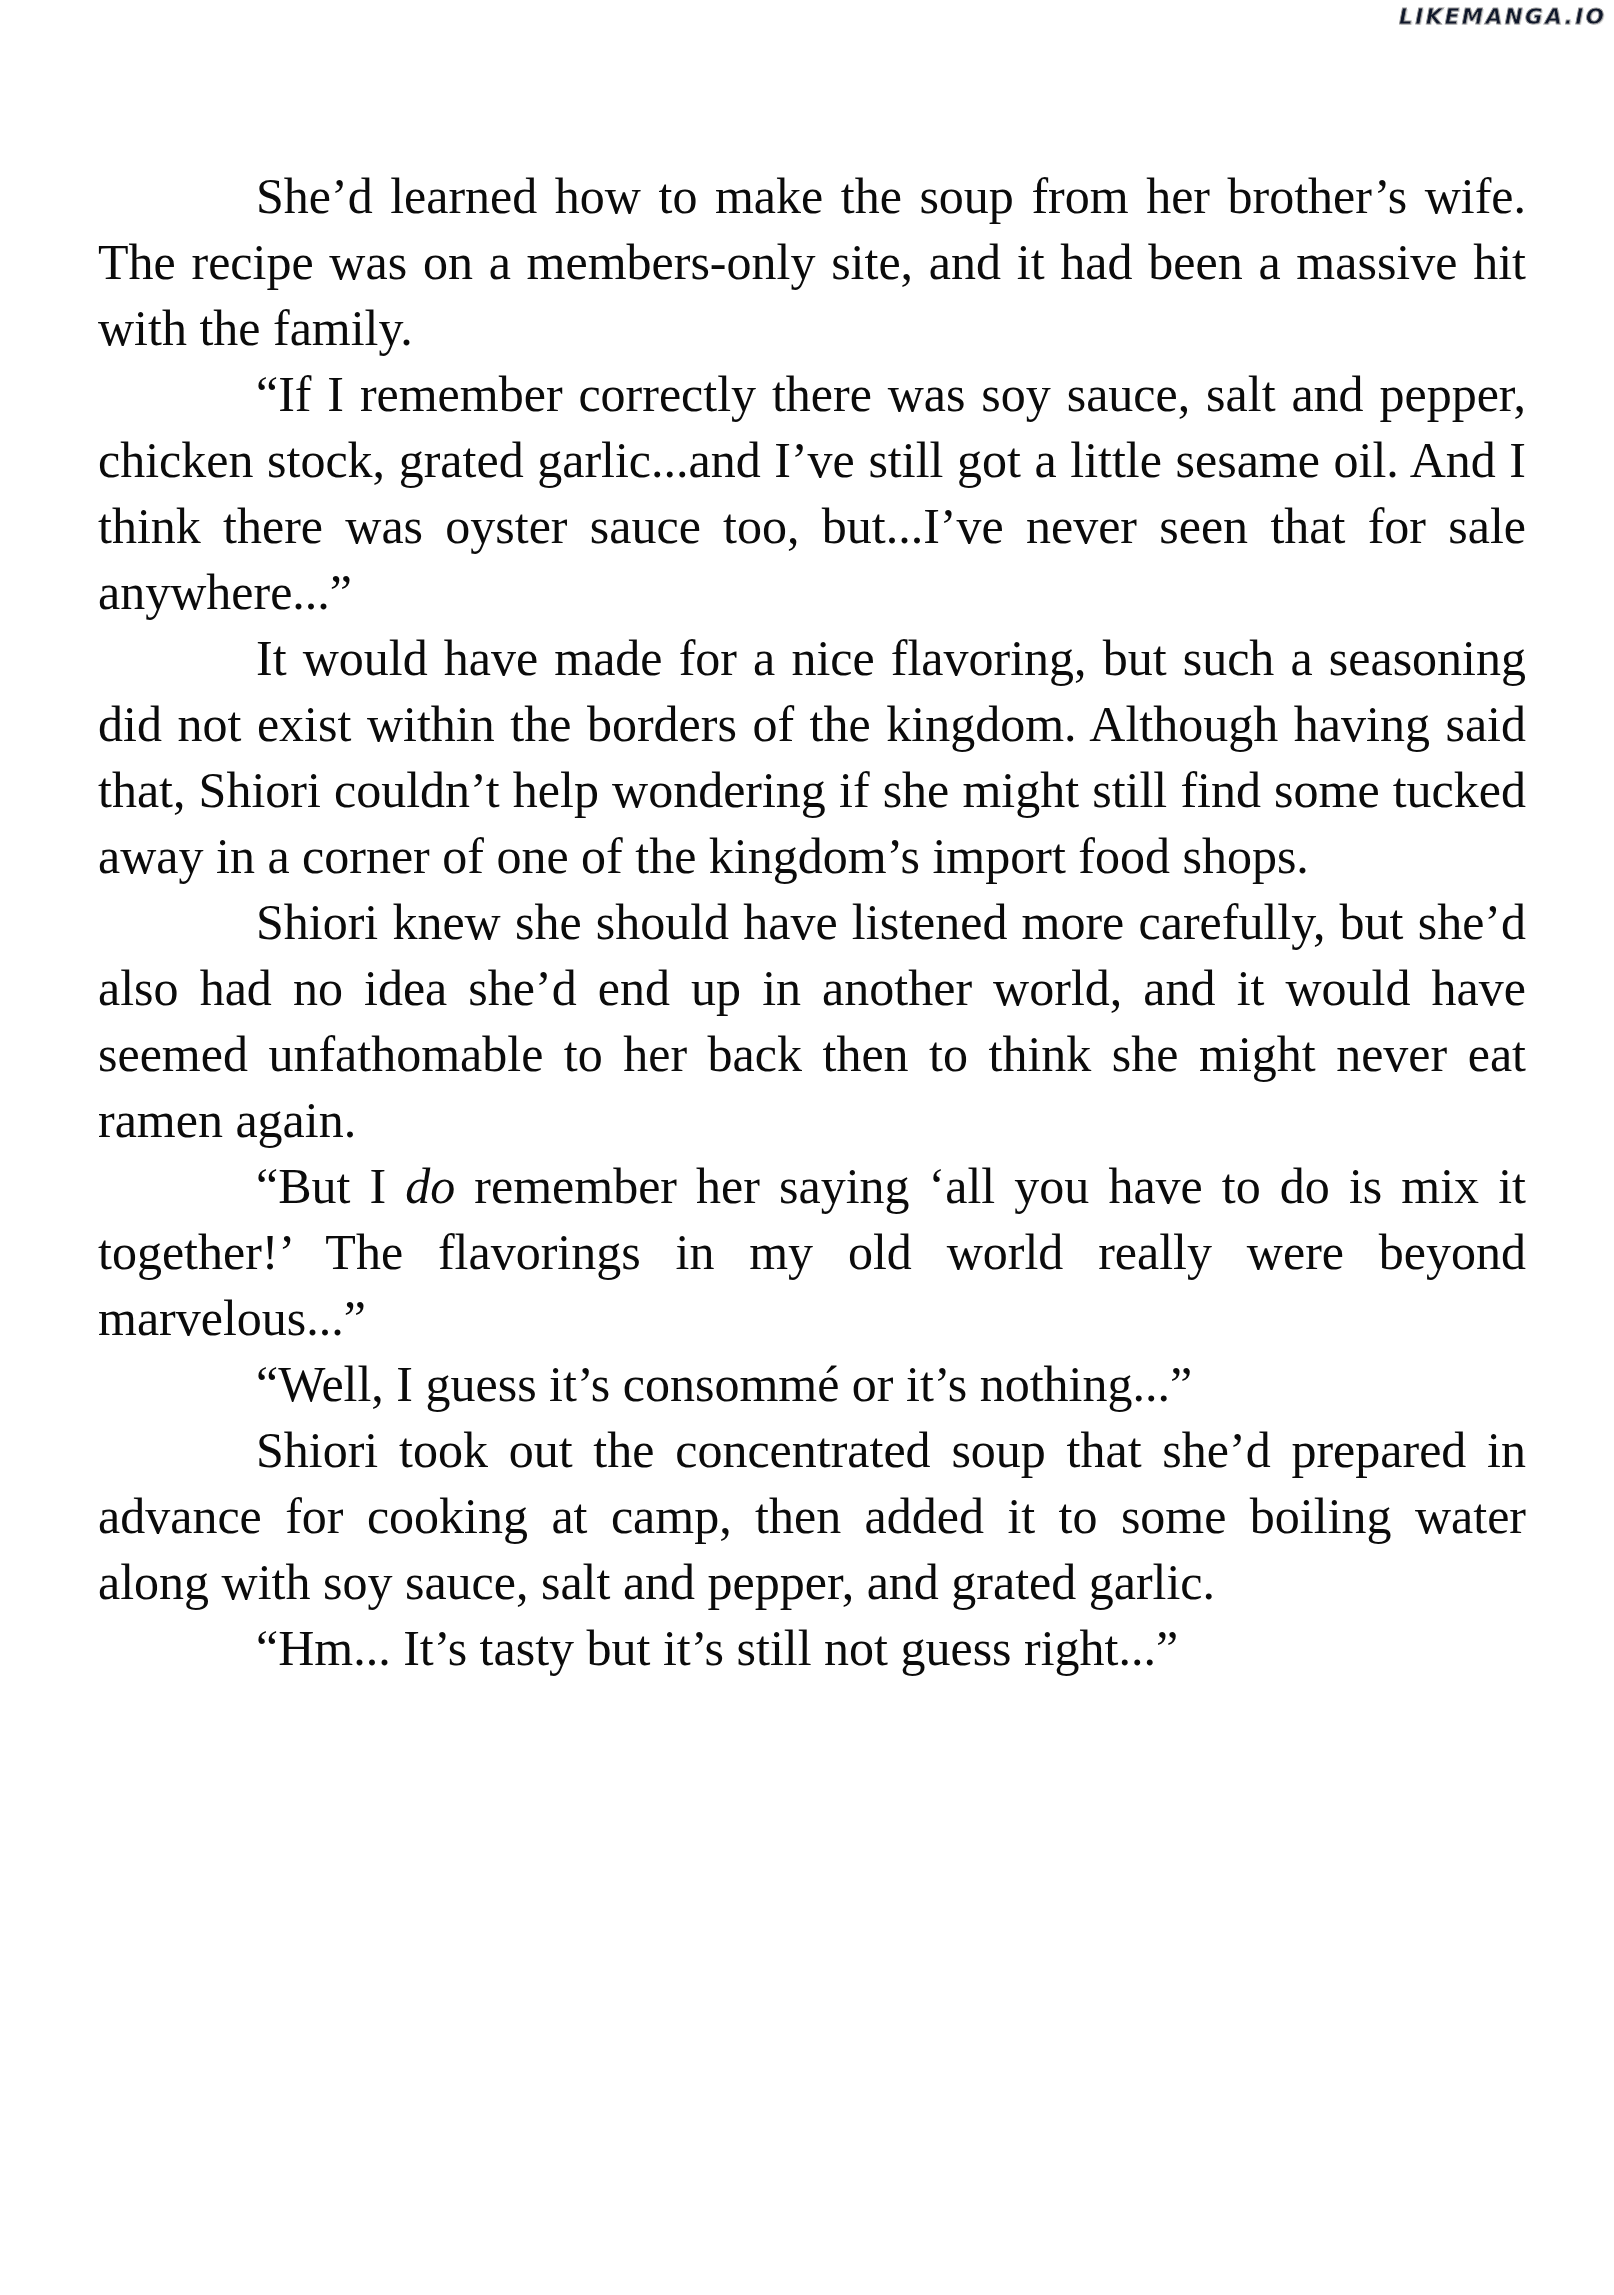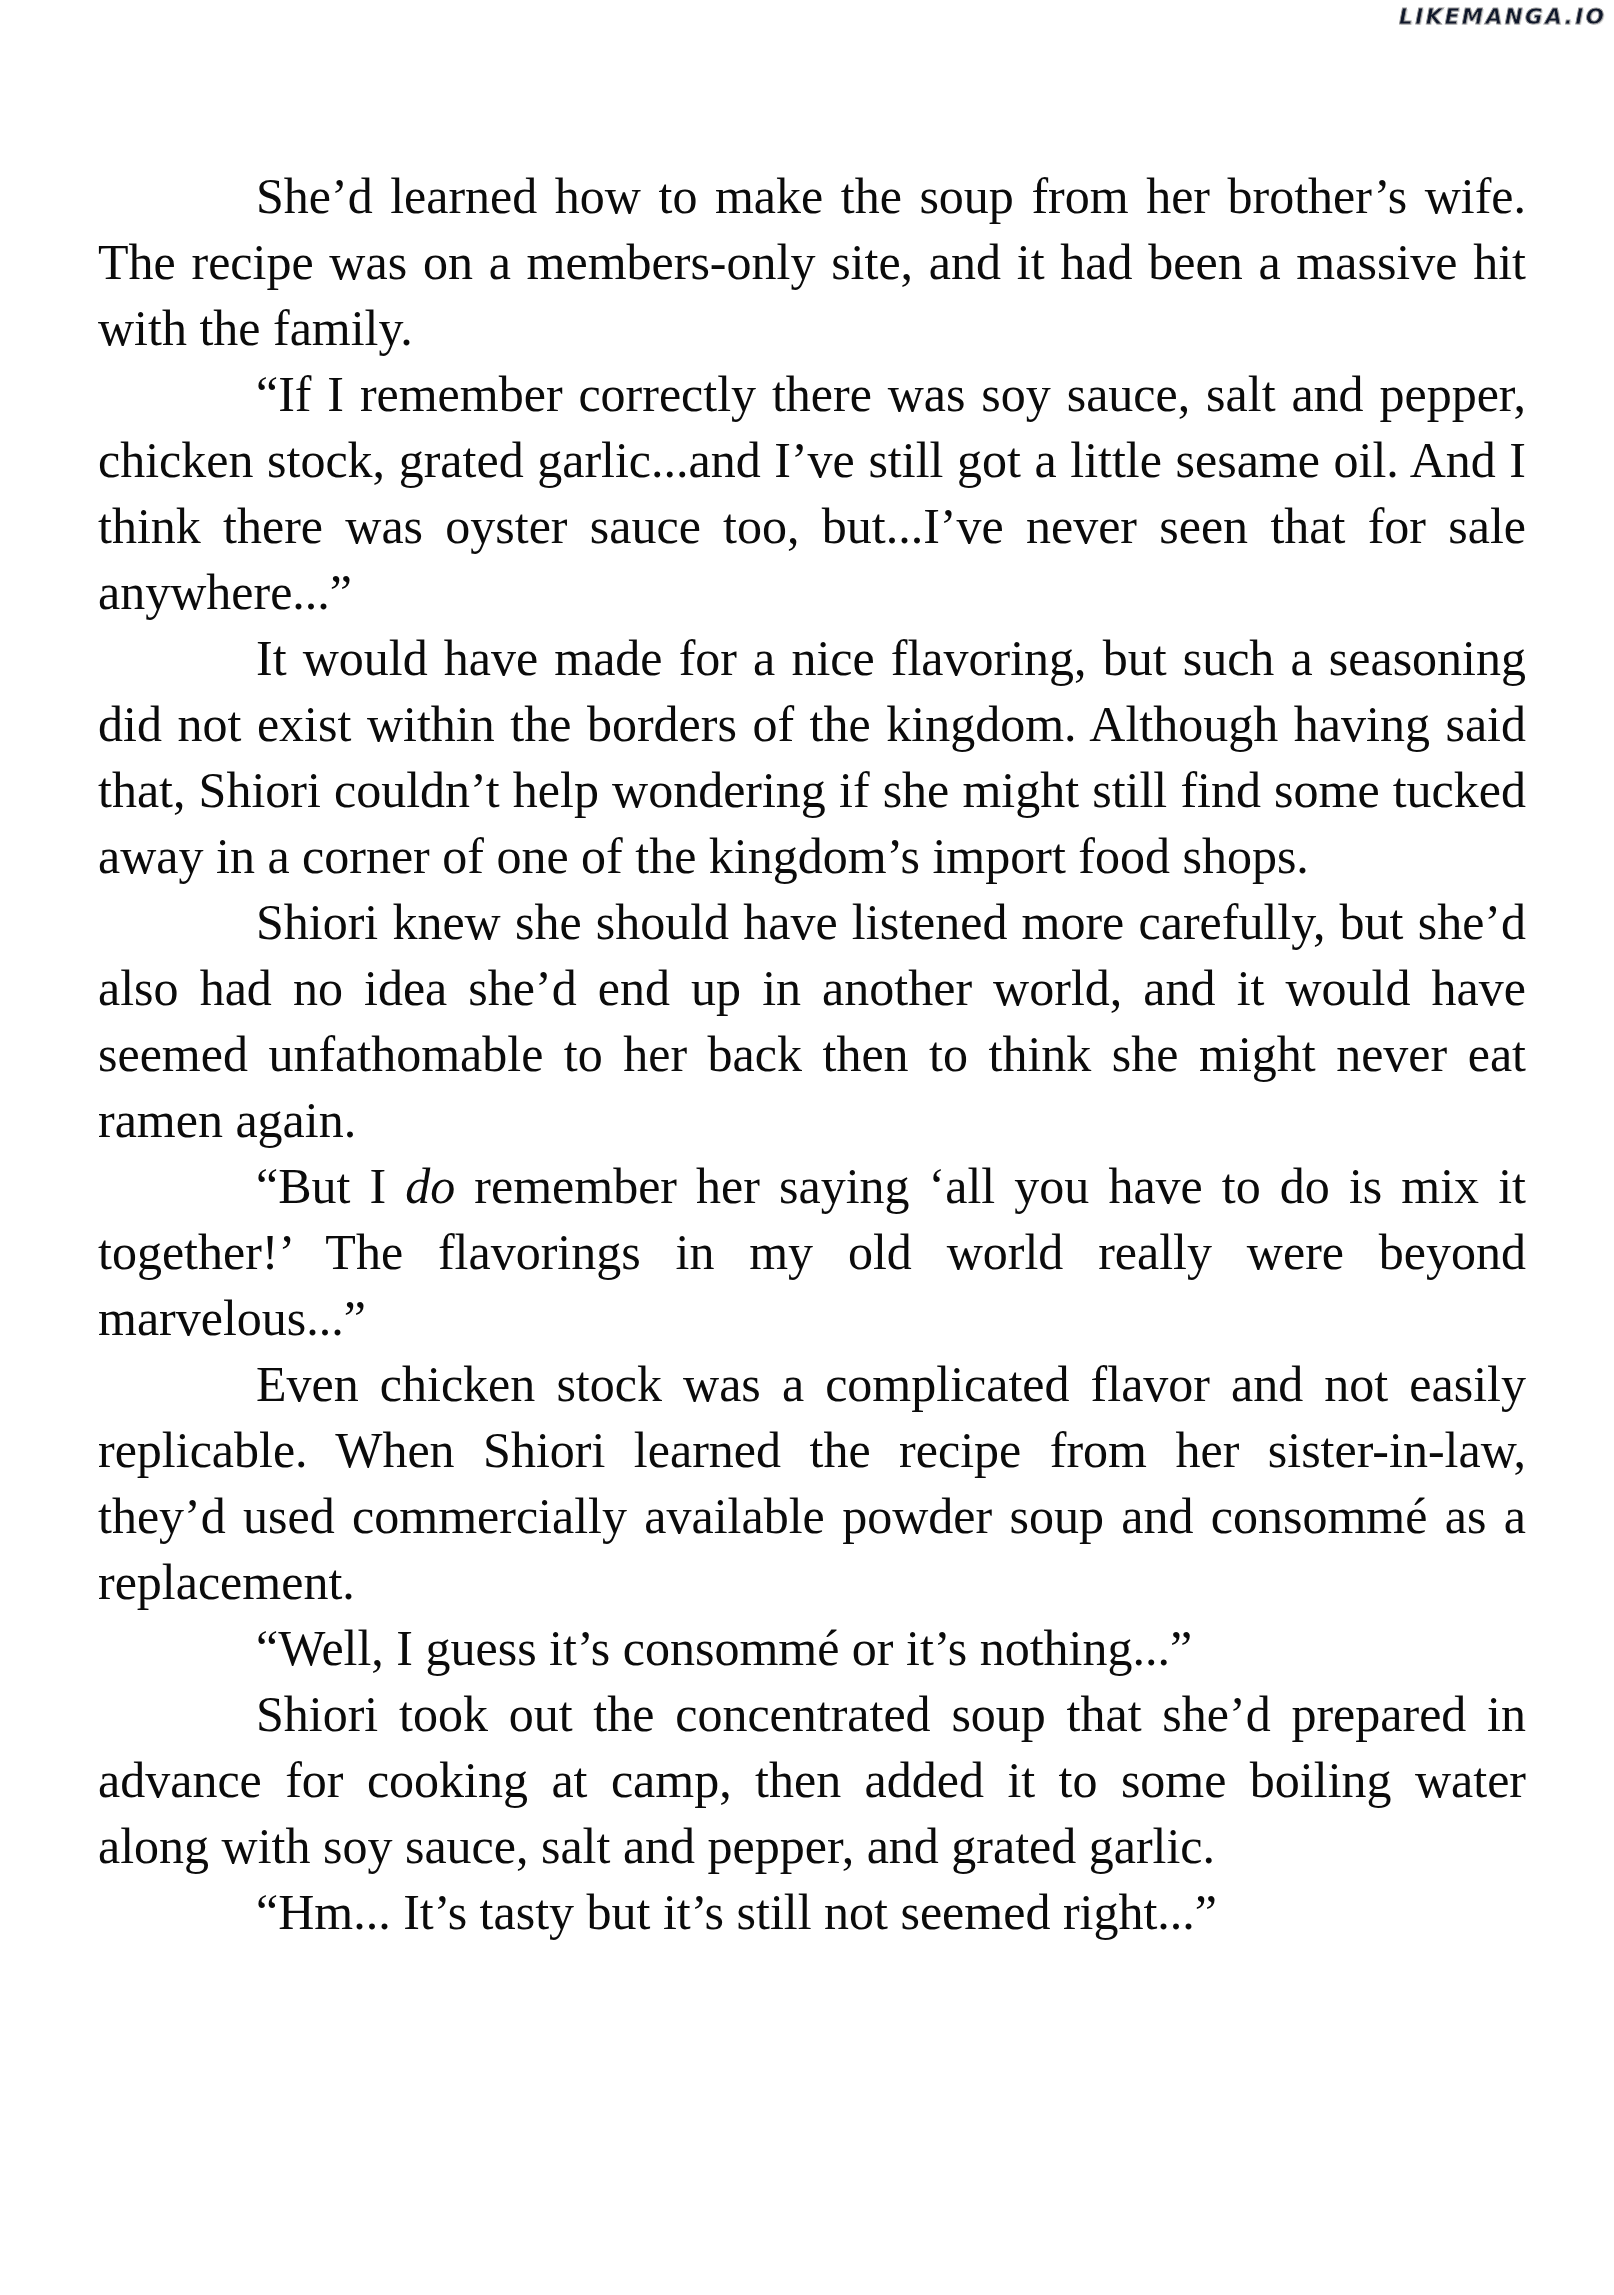--- a/index.html
+++ b/index.html
@@ -51,18 +51,17 @@
 <body style="background: rgb(255, 255, 255);">
 
 <div class="watermark">LIKEMANGA.IO</div>
 
 <div class="text-block" style="color: rgb(11, 11, 11);">
     <p><span>She’d learned how to make the soup from her brother’s wife. The recipe was on a members-only site, and it had been a massive hit with the family.</span></p>
     <p><span>“If I remember correctly there was soy sauce, salt and pepper, chicken stock, grated garlic...and I’ve still got a little sesame oil. And I think there was oyster sauce too, but...I’ve never seen that for sale anywhere...”</span></p>
     <p><span>It would have made for a nice flavoring, but such a seasoning did not exist within the borders of the kingdom. Although having said that, Shiori couldn’t help wondering if she might still find some tucked away in a corner of one of the kingdom’s import food shops.</span></p>
     <p><span>Shiori knew she should have listened more carefully, but she’d also had no idea she’d end up in another world, and it would have seemed unfathomable to her back then to think she might never eat ramen again.</span></p>
     <p><span>“But I </span><em>do</em><span> remember her saying ‘all you have to do is mix it together!’ The flavorings in my old world really were beyond marvelous...”</span></p>
-    <p><span>Even chicken stock was a complicated flavor and not easily replicable. When Shiori learned the recipe from her sister-in-law, they’d used commercially available powder soup and consommé as a replacement.</span></p>
     <p><span>“Well, I guess it’s consommé or it’s nothing...”</span></p>
     <p><span>Shiori took out the concentrated soup that she’d prepared in advance for cooking at camp, then added it to some boiling water along with soy sauce, salt and pepper, and grated garlic.</span></p>
-    <p><span>“Hm... It’s tasty but it’s still not seemed right...”</span></p>
+    <p><span>“Hm... It’s tasty but it’s still not guess right...”</span></p>
   </div>
 
 
 </body></html>

